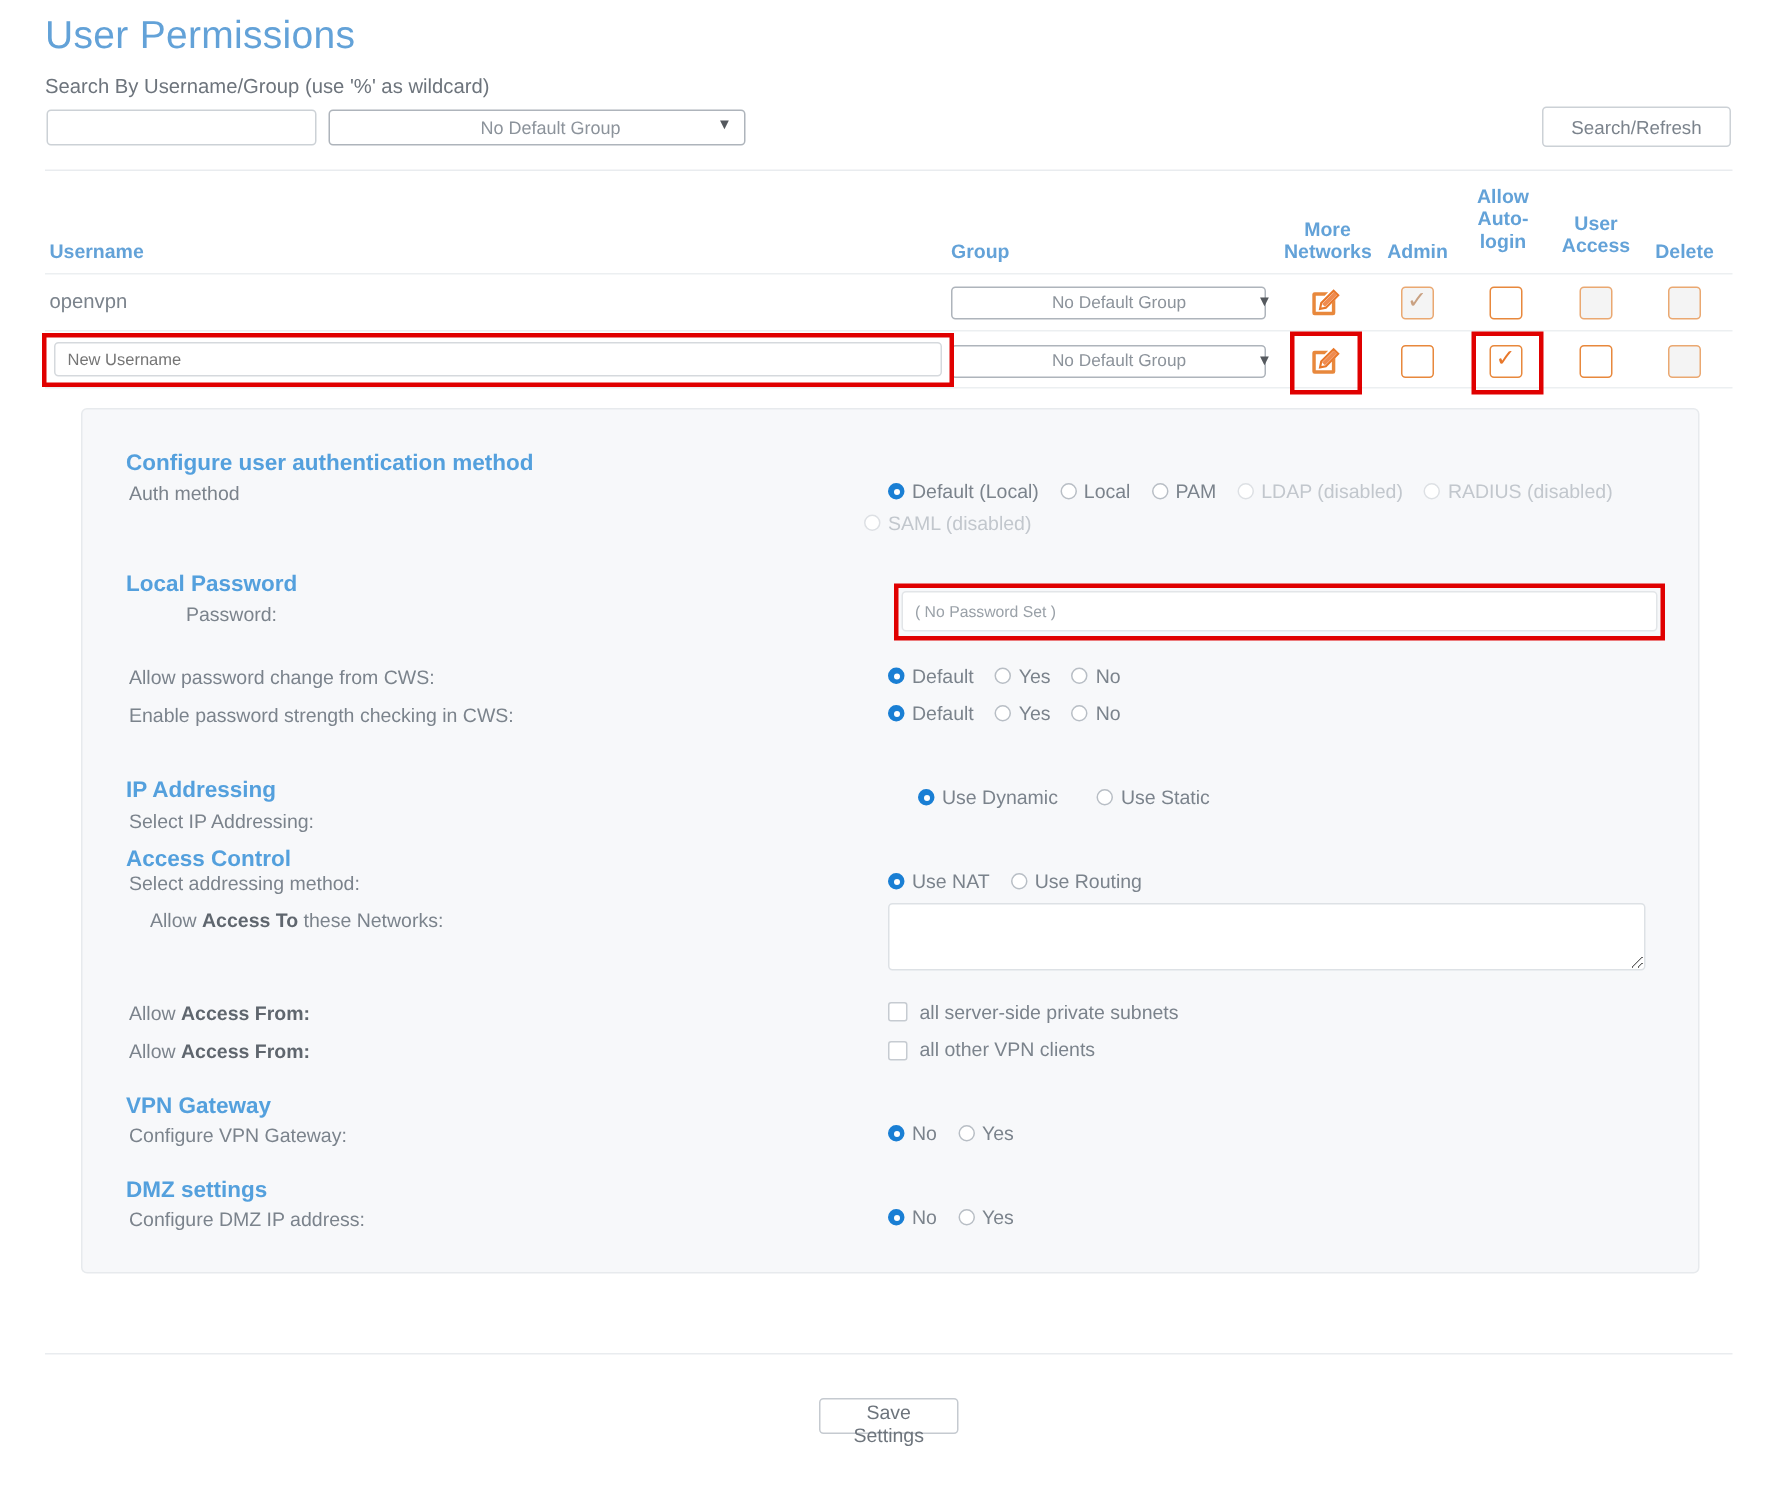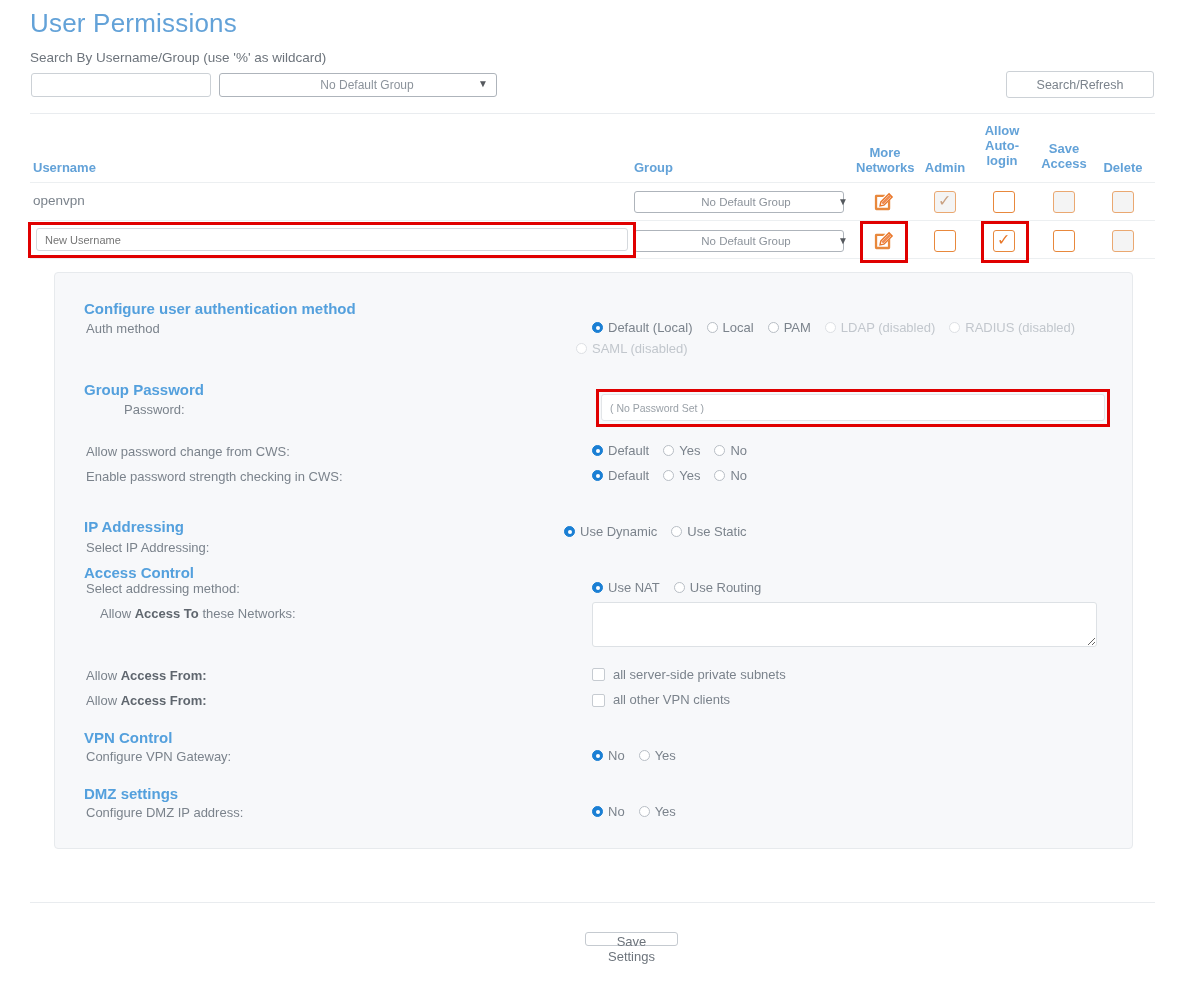--- a/index.html
+++ b/index.html
@@ -42,21 +42,21 @@
     outline:none;
   }
   .caret{
     position:absolute; pointer-events:none;
     font-size:10px; color:#55595e;
   }
   .search-caret{ left:478px; top:78px; }
 
   .search-btn{
     position:absolute; right:36px; top:71px;
-    width:148px; height:27px;
+    width:126px; height:27px;
     border:1px solid #ccd1d6; border-radius:3px;
     background:#fff; color:#7b838c; font-size:12.5px;
     font-family:inherit; cursor:pointer;
   }
 
   .hrule{
     position:absolute; left:30px; width:1125px; height:1px;
     background:#e9ecef;
   }
   #rule-top{ top:113px; }
@@ -198,24 +198,24 @@
   .net-textarea{
     position:absolute; left:592px; top:602px;
     width:505px; height:45px;
     border:1px solid #dde1e5; border-radius:3px; background:#fff;
     font-family:inherit; font-size:12px; color:#6d747c;
     padding:4px 6px; resize:both; outline:none;
   }
 
   .save-btn{
     position:absolute; left:546px; top:932px;
-    width:93px; height:14px;
+    width:93px; height:24px;
     border:1px solid #c5cad0; border-radius:3px;
     background:#fff; color:#6d747c; font-size:13px;
-    font-family:inherit; cursor:pointer;margin-left:39px;
+    font-family:inherit; cursor:pointer;
   }
 </style>
 </head>
 <body>
 
 <div class="page-title">User Permissions</div>
 <div class="search-label">Search By Username/Group (use '%' as wildcard)</div>
 
 <input class="search-input" type="text" value="" style="">
 
@@ -235,21 +235,21 @@
   <div>More</div>
   <div>Networks</div>
 </div>
 <div class="th th-admin">Admin</div>
 <div class="th th-auto">
   <div>Allow</div>
   <div>Auto-</div>
   <div>login</div>
 </div>
 <div class="th th-deny">
-  <div>Save</div>
+  <div>User</div>
   <div>Access</div>
 </div>
 <div class="th th-delete">Delete</div>
 
 <div class="row-sep" id="sep1"></div>
 <div class="row-sep" id="sep2"></div>
 <div class="row-sep" id="sep3"></div>
 
 <div class="cell-username" id="user-row1-name">openvpn</div>
 
@@ -317,21 +317,21 @@
       <span>RADIUS (disabled)</span>
     </span>
 </div>
 <div class="radio-row" style="left:576px; top:341px;">
   <span class="rad disabled">
       <i class="dot"></i>
       <span>SAML (disabled)</span>
     </span>
 </div>
 
-<div class="sec-title" style="left:84px; top:381px;">Group Password</div>
+<div class="sec-title" style="left:84px; top:381px;">Local Password</div>
 <div class="fld-label" style="left:86px; top:402px;margin-left:38px;">Password:</div>
 <input class="pw-input" type="text" value="( No Password Set )" style="">
 
 <div class="fld-label" style="left:86px; top:444px;">Allow password change from CWS:</div>
 <div class="radio-row" style="left:592px; top:443px;">
   <span class="rad on">
       <i class="dot"></i>
       <span>Default</span>
     </span>
   <span class="rad">
@@ -355,21 +355,21 @@
       <span>Yes</span>
     </span>
   <span class="rad">
       <i class="dot"></i>
       <span>No</span>
     </span>
 </div>
 
 <div class="sec-title" style="left:84px; top:518px;">IP Addressing</div>
 <div class="fld-label" style="left:86px; top:540px;">Select IP Addressing:</div>
-<div class="radio-row" style="left:564px; top:524px; top:524px;">
+<div class="radio-row" style="left:612px; top:524px; top:524px;gap:12px;">
   <span class="rad on">
       <i class="dot"></i>
       <span>Use Dynamic</span>
     </span>
   <span class="rad">
       <i class="dot"></i>
       <span>Use Static</span>
     </span>
 </div>
 
@@ -400,21 +400,21 @@
 </div>
 
 <div class="fld-label" style="left:86px; top:693px;">
   <span>Allow </span><b>Access From:</b>
 </div>
 <div class="cbrow" style="left:592px; top:692px;align-items:flex-end;">
   <span class="cb"></span>
   <span>all other VPN clients</span>
 </div>
 
-<div class="sec-title" style="left:84px; top:729px;">VPN Control</div>
+<div class="sec-title" style="left:84px; top:729px;">VPN Gateway</div>
 <div class="fld-label" style="left:86px; top:749px;">Configure VPN Gateway:</div>
 <div class="radio-row" style="left:592px; top:748px;">
   <span class="rad on">
       <i class="dot"></i>
       <span>No</span>
     </span>
   <span class="rad">
       <i class="dot"></i>
       <span>Yes</span>
     </span>

